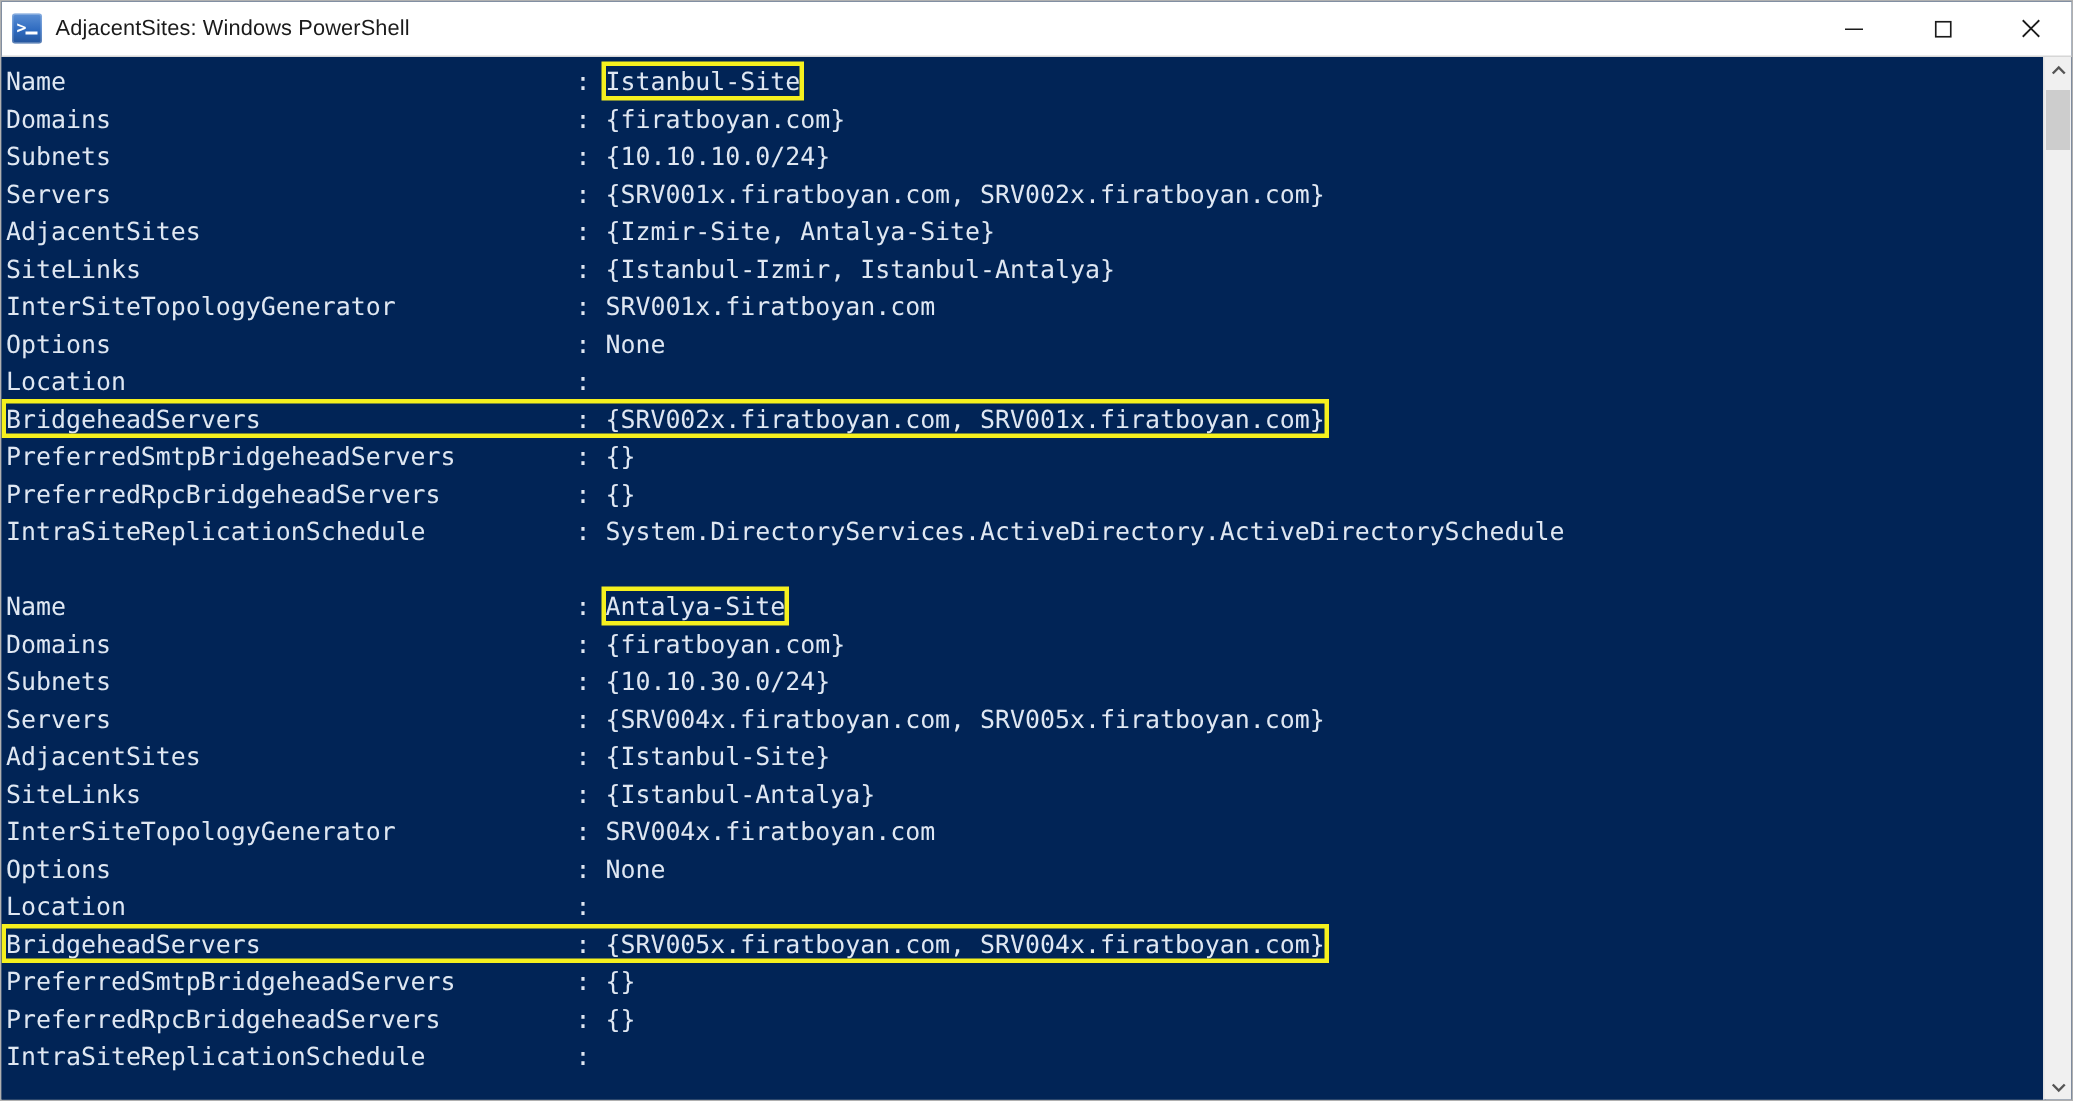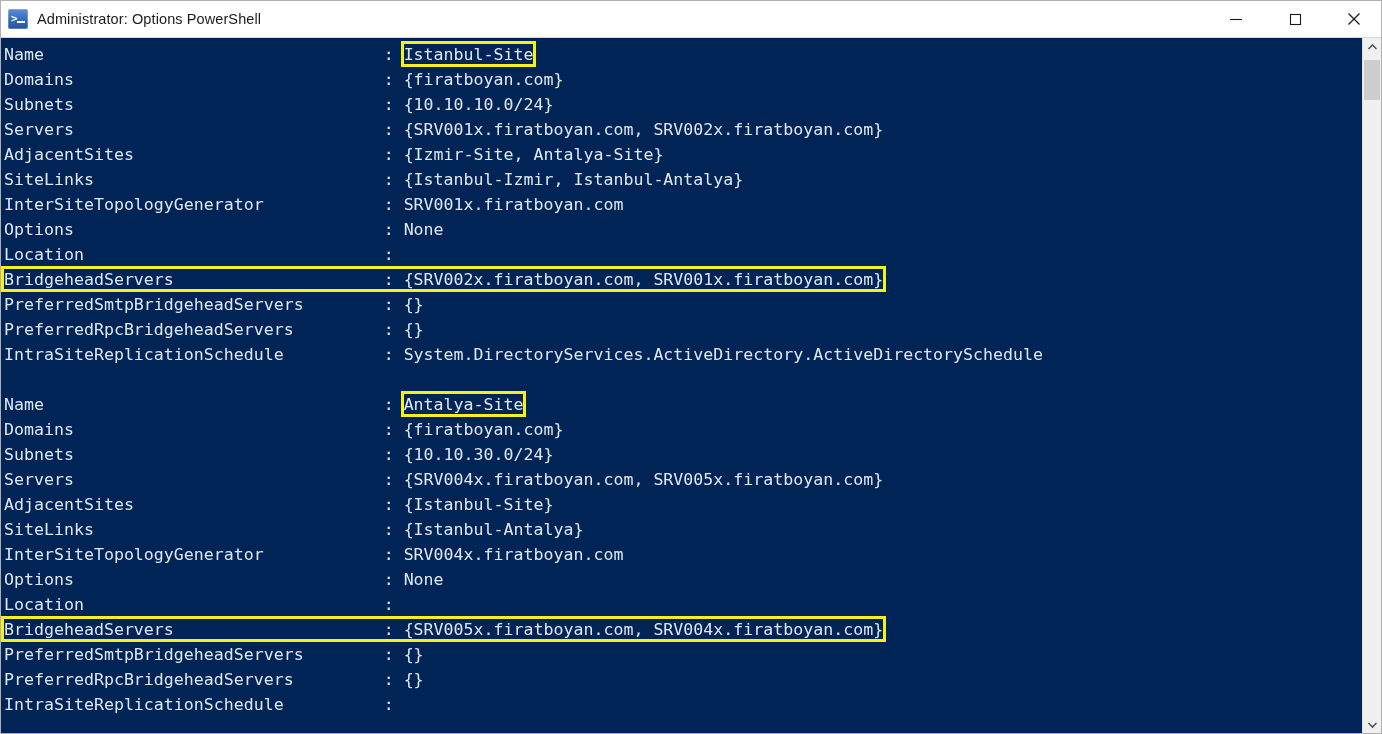--- a/index.html
+++ b/index.html
@@ -157,21 +157,21 @@
 </head>
 <body>
 
 <div id="window">
 
   <div id="titlebar">
     <div id="app-icon">
       <span class="chev">&gt;</span>
       <span class="under"></span>
     </div>
-    <div id="title-text">Administrator: Options PowerShell</div>
+    <div id="title-text">AdjacentSites: Windows PowerShell</div>
 
     <div id="window-controls">
       <div class="winbtn">
         <svg width="20" height="20" viewBox="0 0 20 20">
           <line x1="4" y1="10.5" x2="16" y2="10.5" stroke="#1b1b1b" stroke-width="1.1"></line>
         </svg>
       </div>
       <div class="winbtn">
         <svg width="20" height="20" viewBox="0 0 20 20">
           <rect x="5.5" y="5.5" width="10" height="10" fill="none" stroke="#1b1b1b" stroke-width="1.1"></rect>

